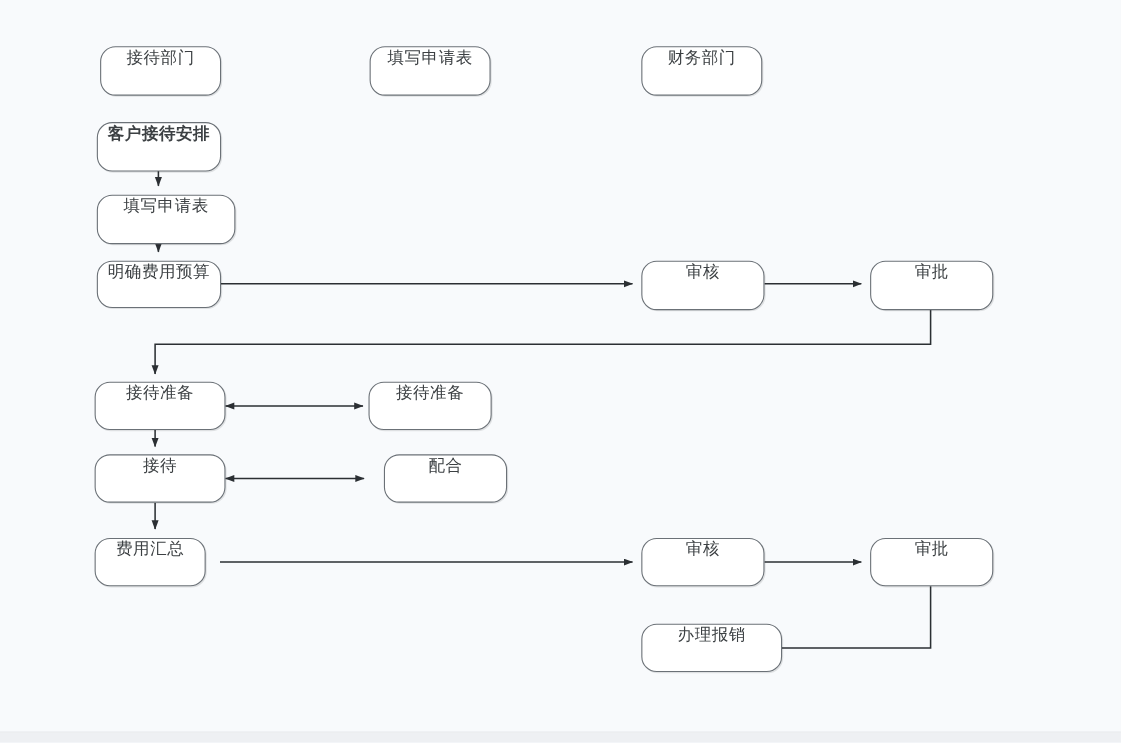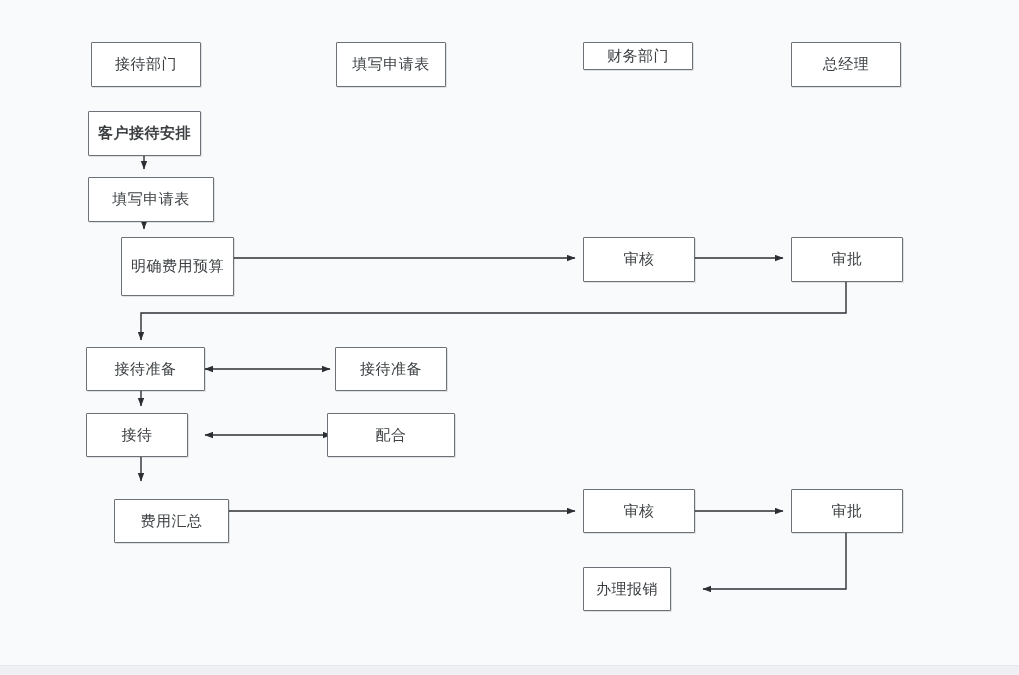--- a/index.html
+++ b/index.html
@@ -21,23 +21,23 @@
     height: 666px;
     background: #f8fafc;
     border-bottom: 1px solid #e6e8eb;
     box-sizing: border-box;
   }
   .node {
     position: absolute;
     box-sizing: border-box;
     background: #ffffff;
     border: 1px solid #6b7177;
-    border-radius: 1px;
+    border-radius: 14px;
     display: flex;
-    align-items: center;
+    align-items: flex-start;
     justify-content: center;
     color: #3c4043;
     font-size: 15px;
     letter-spacing: 0.5px;
     white-space: nowrap;
     box-shadow: 1px 1px 0 rgba(0,0,0,0.10);
   }
   #edges {
     position: absolute;
     left: 0;
@@ -91,72 +91,69 @@
 
     <path class="edge" d="M846,533 L846,589 L703,589" marker-end="url(#arrow)"></path>
   </svg>
 
   <div class="node" style="left:91px; top:42px; width:110px; height:45px;">
     <span>接待部门</span>
   </div>
   <div class="node" style="left:336px; top:42px; width:110px; height:45px;">
     <span>填写申请表</span>
   </div>
-  <div class="node" style="left:583px; top:42px; width:110px; height:28px;">
+  <div class="node" style="left:583px; top:42px; width:110px; height:45px;">
     <span>财务部门</span>
-  </div>
-  <div class="node" style="left:791px; top:42px; width:110px; height:45px;">
-    <span>总经理</span>
   </div>
 
   <div class="node" style="left:88px; top:111px; width:113px; height:45px;font-weight:bold;">
     <span>客户接待安排</span>
   </div>
 
   <div class="node" style="left:88px; top:177px; width:126px; height:45px;">
     <span>填写申请表</span>
   </div>
 
-  <div class="node" style="left:88px; top:237px; width:113px; height:59px;margin-left:33px;">
+  <div class="node" style="left:88px; top:237px; width:113px; height:43px;">
     <span>明确费用预算</span>
   </div>
 
   <div class="node" style="left:583px; top:237px; width:112px; height:45px;">
     <span>审核</span>
   </div>
 
   <div class="node" style="left:791px; top:237px; width:112px; height:45px;">
     <span>审批</span>
   </div>
 
   <div class="node" style="left:86px; top:347px; width:119px; height:44px;">
     <span>接待准备</span>
   </div>
 
   <div class="node" style="left:335px; top:347px; width:112px; height:44px;">
     <span>接待准备</span>
   </div>
 
-  <div class="node" style="left:86px; top:413px; width:102px; height:44px;">
+  <div class="node" style="left:86px; top:413px; width:119px; height:44px;">
     <span>接待</span>
   </div>
 
-  <div class="node" style="left:327px; top:413px; width:128px; height:44px;">
+  <div class="node" style="left:349px; top:413px; width:112px; height:44px;">
     <span>配合</span>
   </div>
 
-  <div class="node" style="left:86px; top:499px; width:115px; height:44px;margin-left:28px;">
+  <div class="node" style="left:86px; top:489px; width:101px; height:44px;">
     <span>费用汇总</span>
   </div>
 
   <div class="node" style="left:583px; top:489px; width:112px; height:44px;">
     <span>审核</span>
   </div>
 
   <div class="node" style="left:791px; top:489px; width:112px; height:44px;">
     <span>审批</span>
   </div>
 
-  <div class="node" style="left:583px; top:567px; width:88px; height:44px;">
+  <div class="node" style="left:583px; top:567px; width:128px; height:44px;">
     <span>办理报销</span>
   </div>
 
 </div>
 
 </body></html>

